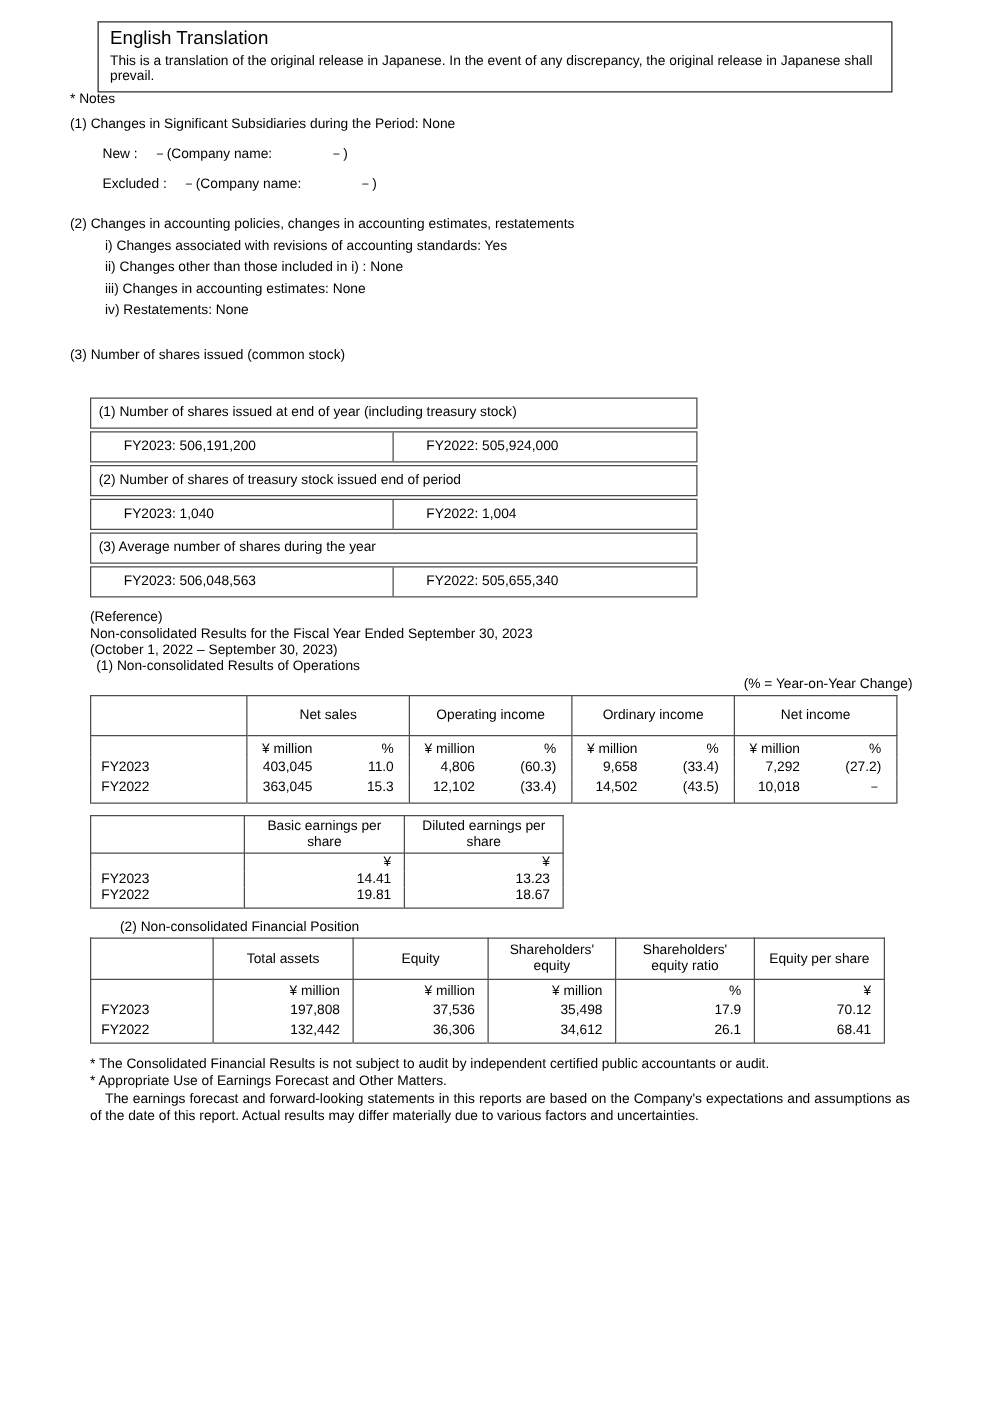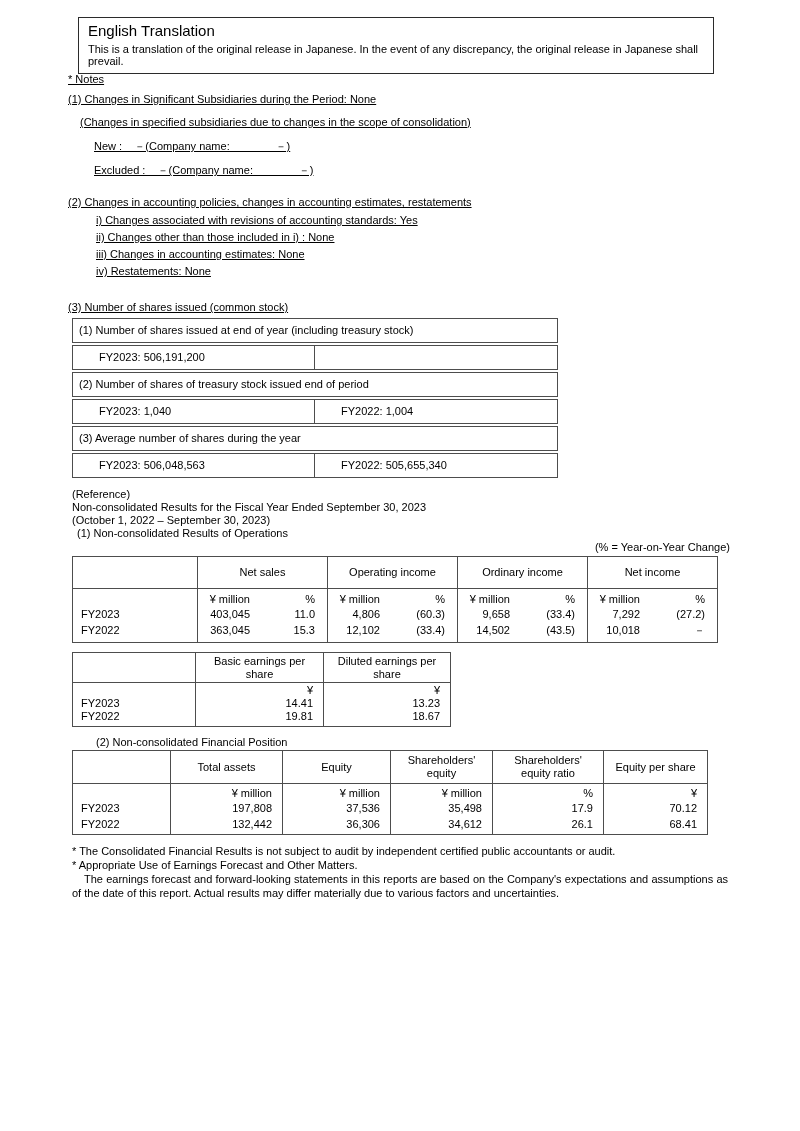--- a/index.html
+++ b/index.html
@@ -6,21 +6,21 @@
   html,body { background:#ffffff; }
   body { font-family:"Liberation Sans","DejaVu Sans",sans-serif; color:#000; }
   .page { position:relative; width:772px; height:1131px; background:#fff; overflow:hidden; font-size:11px; line-height:13px; }
 
   
   .titlebox { position:absolute; left:78px; top:17px; width:636px; border:1px solid #2b2b2b; padding:4px 9px 6px; }
   .titlebox .ttl { font-size:15px; line-height:18px; margin-bottom:3px; }
   .titlebox .sub { font-size:11px; line-height:12px; }
 
   
-  .notes { position:absolute; left:68px; top:73px; width:660px;text-decoration:underline; }
+  .notes { position:absolute; left:56px; top:73px; width:660px; }
   .notes p { margin:0; }
   .m7 { margin-top:7px !important; }
   .m10 { margin-top:10px !important; }
   .m11 { margin-top:11px !important; }
   .m19 { margin-top:19px !important; }
   .m5 { margin-top:5px !important; }
   .m4 { margin-top:4px !important; }
   .m23 { margin-top:23px !important; }
   .ind1 { padding-left:12px; }
   .ind2 { padding-left:26px; white-space:pre; }
@@ -84,35 +84,35 @@
 <div class="page">
 
   <div class="titlebox">
     <div class="ttl">English Translation</div>
     <div class="sub">This is a translation of the original release in Japanese. In the event of any discrepancy, the original release in Japanese shall prevail.</div>
   </div>
 
   <div class="notes">
     <p>* Notes</p>
     <p class="m7">(1) Changes in Significant Subsidiaries during the Period: None</p>
-    <p class="m10 ind1">(Changes in specified subsidiaries due to changes in the scope of consolidation)</p>
     <p class="m11 ind2">New :    －(Company name:               －)</p>
     <p class="m11 ind2">Excluded :    －(Company name:               －)</p>
     <p class="m19">(2) Changes in accounting policies, changes in accounting estimates, restatements</p>
     <p class="m5 ind3">i) Changes associated with revisions of accounting standards: Yes</p>
     <p class="m4 ind3">ii) Changes other than those included in i) : None</p>
     <p class="m4 ind3">iii) Changes in accounting estimates: None</p>
     <p class="m4 ind3">iv) Restatements: None</p>
     <p class="m23">(3) Number of shares issued (common stock)</p>
   </div>
 
   <div class="shares">
     <div class="sh-row sh-head">(1) Number of shares issued at end of year (including treasury stock)</div>
     <div class="sh-row sh-data">
       <div class="sh-cell first">FY2023: 506,191,200</div>
+      <div class="sh-cell">FY2022: 505,924,000</div>
     </div>
     <div class="sh-row sh-head">(2) Number of shares of treasury stock issued end of period</div>
     <div class="sh-row sh-data">
       <div class="sh-cell first">FY2023: 1,040</div>
       <div class="sh-cell">FY2022: 1,004</div>
     </div>
     <div class="sh-row sh-head">(3) Average number of shares during the year</div>
     <div class="sh-row sh-data">
       <div class="sh-cell first">FY2023: 506,048,563</div>
       <div class="sh-cell">FY2022: 505,655,340</div>

